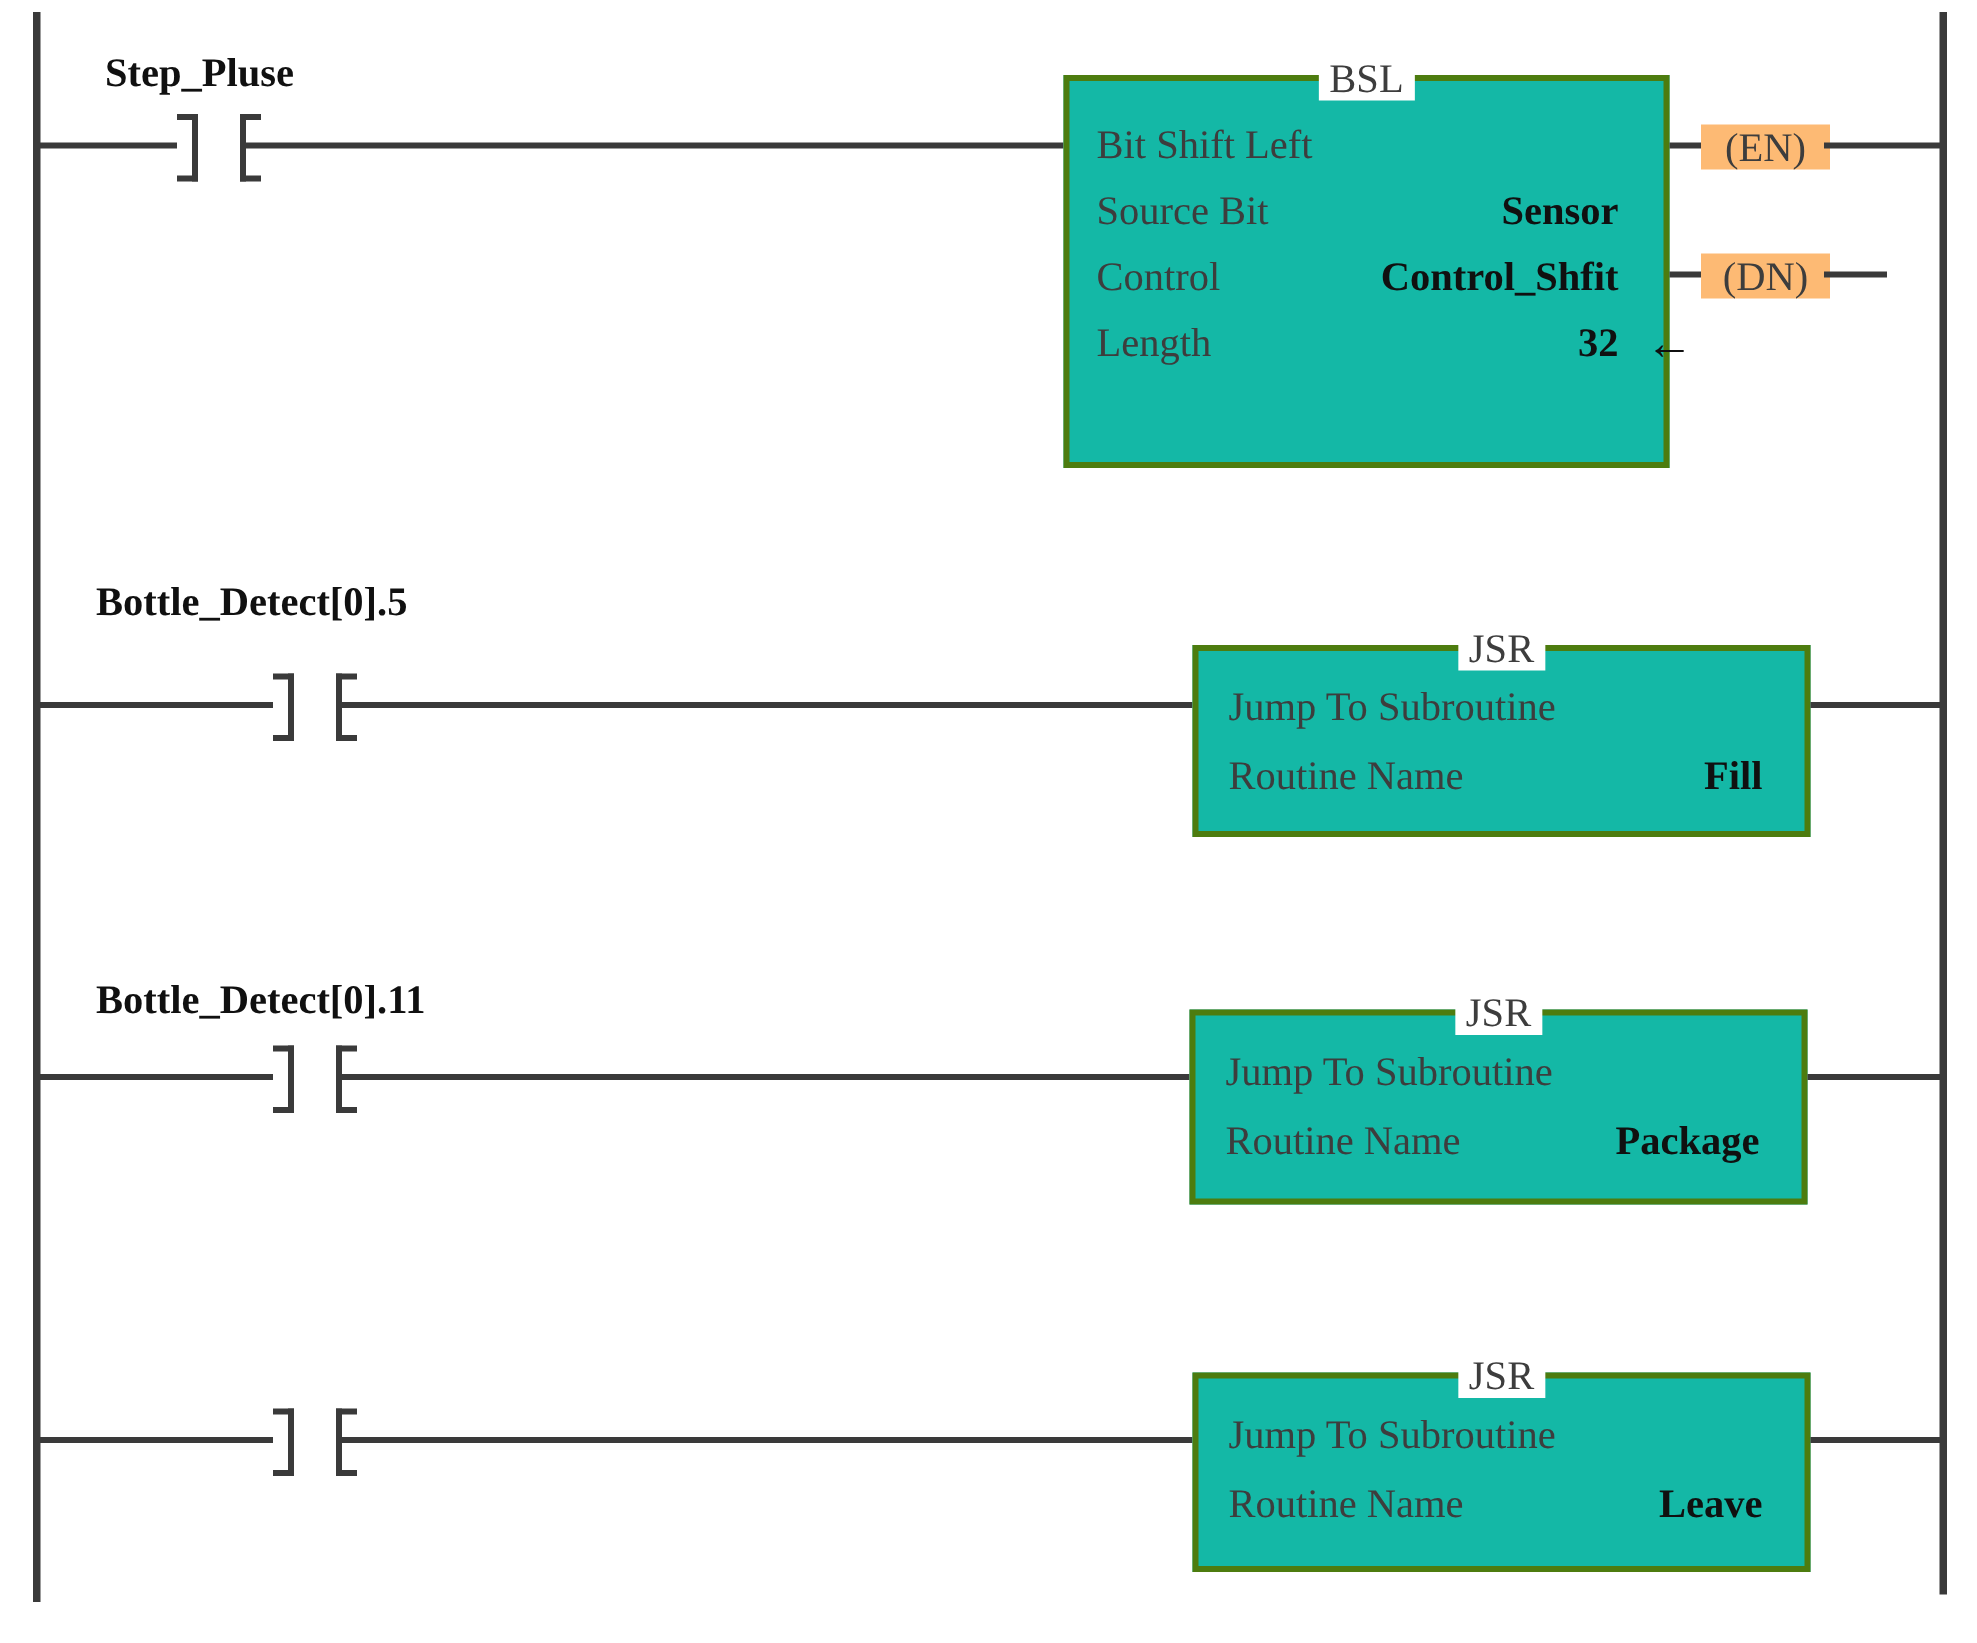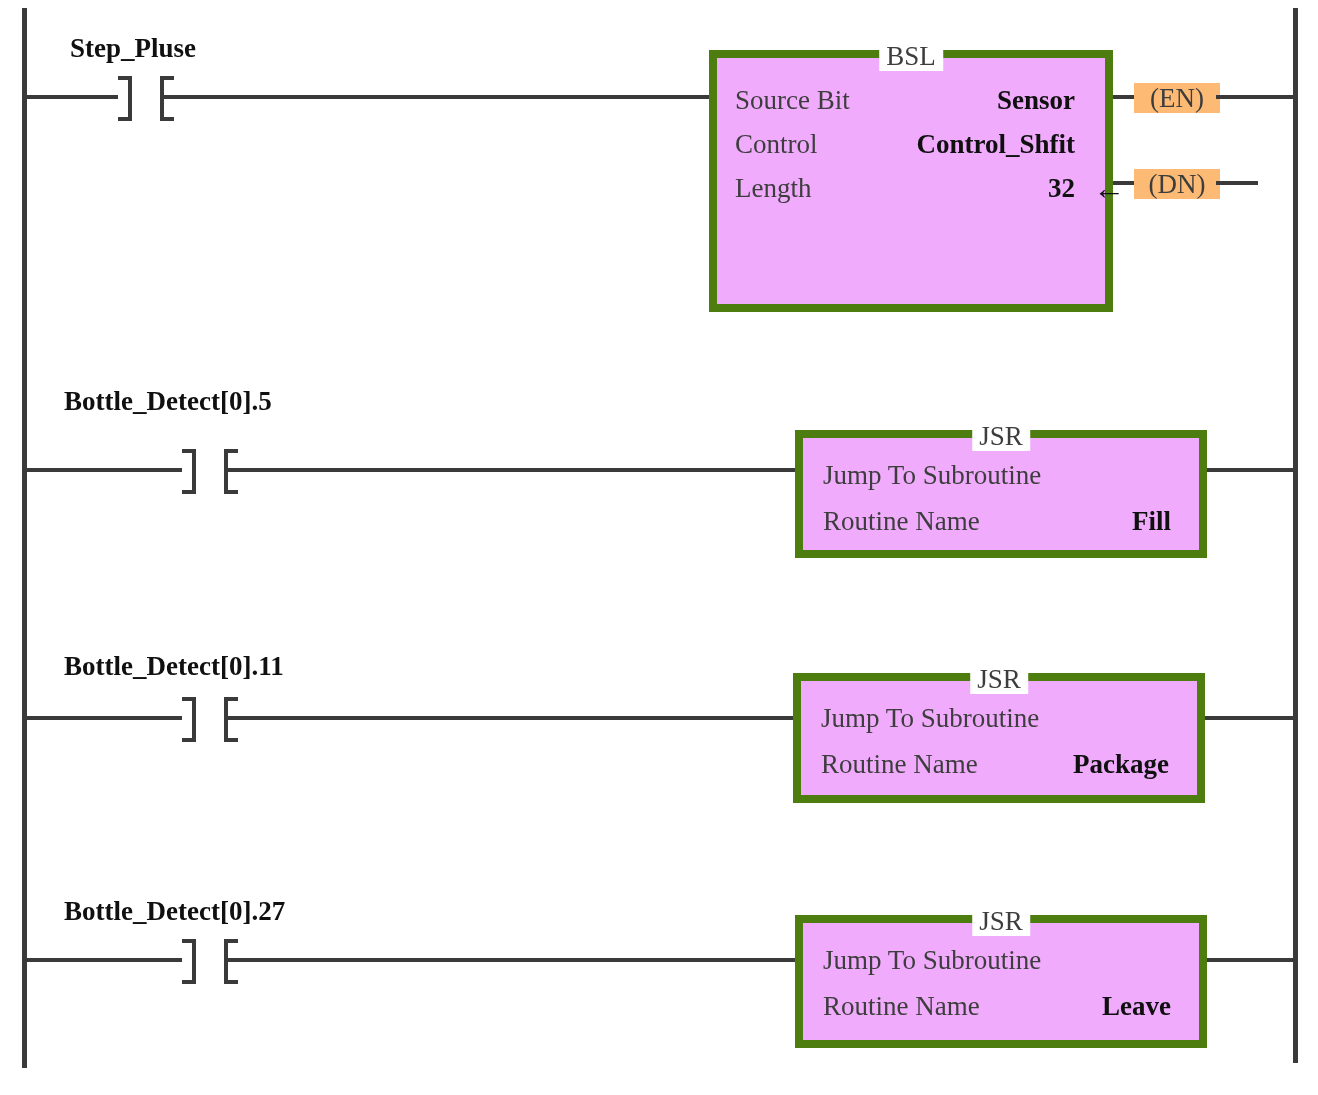--- a/index.html
+++ b/index.html
@@ -12,21 +12,21 @@
   
   .contact{position:absolute;width:56px;height:46px;}
   .br{position:absolute;top:0;width:14px;height:45px;box-sizing:border-box;background:#fff;}
   .br-l{left:0;border:4px solid #3a3a3a;border-left:none;}
   .br-r{right:0;border:4px solid #3a3a3a;border-right:none;}
   .tag{
     position:absolute;font-size:27px;font-weight:bold;color:#101010;
     white-space:nowrap;letter-spacing:0px;
   }
   .ibox{
-    position:absolute;box-sizing:border-box;border:8px solid #4d7c0f;background:#f0abfc;
+    position:absolute;box-sizing:border-box;border:4px solid #4d7c0f;background:#14b8a6;
   }
   .ibox-title{
     position:absolute;top:-17px;left:50%;transform:translateX(-50%);
     background:#fff;padding:0 7px;font-size:27px;color:#3d3d3d;line-height:30px;
     white-space:nowrap;
   }
   .ibox-content{position:absolute;inset:0;}
   .bsl .ibox-content{padding:20px 30px 0 18px;}
   .jsr .ibox-content{padding:14px 28px 0 20px;}
   .p-row{height:44px;display:flex;align-items:center;justify-content:space-between;position:relative;}
@@ -54,20 +54,23 @@
   <div class="wire" style="left:25px;top:95px;width:107px;"></div>
   <div class="contact" style="left:118px;top:76px;">
     <div class="br br-l"></div>
     <div class="br br-r"></div>
   </div>
   <div class="wire" style="left:160px;top:95px;width:549px;"></div>
 
   <div class="ibox bsl" style="left:709px;top:50px;width:404px;height:262px;">
     <div class="ibox-title">BSL</div>
     <div class="ibox-content">
+      <div class="p-row">
+        <span class="p-label">Bit Shift Left</span>
+      </div>
       <div class="p-row">
         <span class="p-label">Source Bit</span>
         <span class="p-value">Sensor</span>
       </div>
       <div class="p-row">
         <span class="p-label">Control</span>
         <span class="p-value">Control_Shfit</span>
       </div>
       <div class="p-row">
         <span class="p-label">Length</span>
@@ -121,21 +124,20 @@
         <span class="p-label">Jump To Subroutine</span>
       </div>
       <div class="p-row">
         <span class="p-label">Routine Name</span>
         <span class="p-value">Package</span>
       </div>
     </div>
   </div>
   <div class="wire" style="left:1205px;top:716px;width:93px;"></div>
 
-  <div class="tag" style="left:64px;top:896px;">Bottle_Detect[0].27</div>
   <div class="wire" style="left:25px;top:958px;width:171px;"></div>
   <div class="contact" style="left:182px;top:939px;">
     <div class="br br-l"></div>
     <div class="br br-r"></div>
   </div>
   <div class="wire" style="left:224px;top:958px;width:571px;"></div>
 
   <div class="ibox jsr" style="left:795px;top:915px;width:412px;height:133px;">
     <div class="ibox-title">JSR</div>
     <div class="ibox-content">

